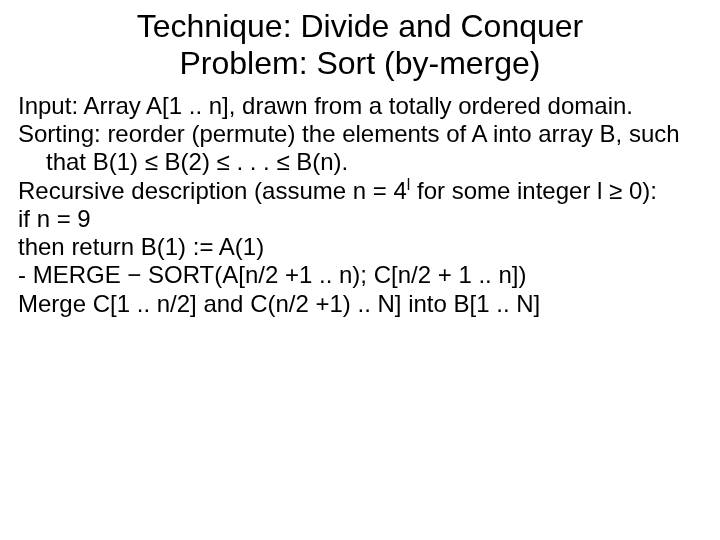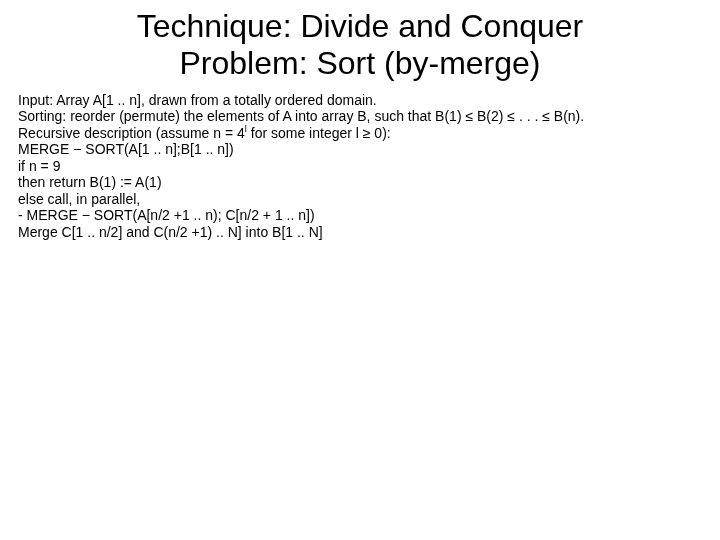--- a/index.html
+++ b/index.html
@@ -18,21 +18,21 @@
     padding: 8px 18px 0 18px;
   }
   .title {
     text-align: center;
     font-size: 32px;
     line-height: 1.15;
     margin: 0 0 10px 0;
     font-weight: normal;
   }
   .body {
-    font-size: 14px;
+    font-size: 24px;
     line-height: 1.18;
   }
   .body p {
     margin: 0;
   }
   .hang {
     padding-left: 28px;
     text-indent: -28px;
   }
   sup {
@@ -49,20 +49,18 @@
     <span>Technique: Divide and Conquer</span><br>
     <span>Problem: Sort (by-merge)</span>
   </h1>
 
   <div class="body">
     <p class="hang">Input: Array A[1 .. n], drawn from a totally ordered domain.</p>
     <p class="hang">Sorting: reorder (permute) the elements of A into array B, such that B(1) ≤ B(2) ≤ . . . ≤ B(n).</p>
     <p class="hang">
       <span>Recursive description (assume n = 4</span><sup>l</sup><span> for some integer l ≥ 0):</span>
     </p>
-    <p class="hang">MERGE − SORT(A[1 .. n];B[1 .. n])</p>
     <p class="hang">if n = 9</p>
     <p class="hang">then return B(1) := A(1)</p>
-    <p class="hang">else call, in parallel,</p>
     <p class="hang">- MERGE − SORT(A[n/2 +1 .. n); C[n/2 + 1 .. n])</p>
     <p class="hang">Merge C[1 .. n/2] and C(n/2 +1) .. N] into B[1 .. N]</p>
   </div>
 </div>
 
 </body></html>

